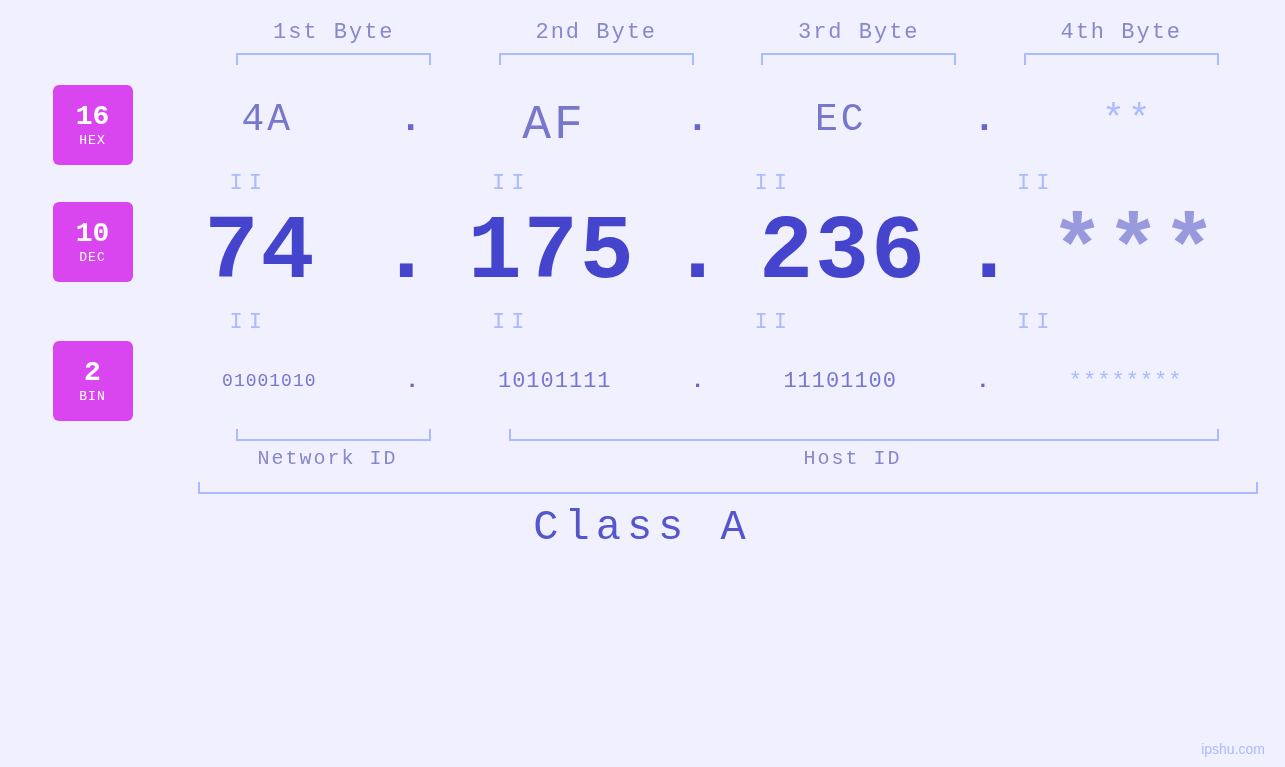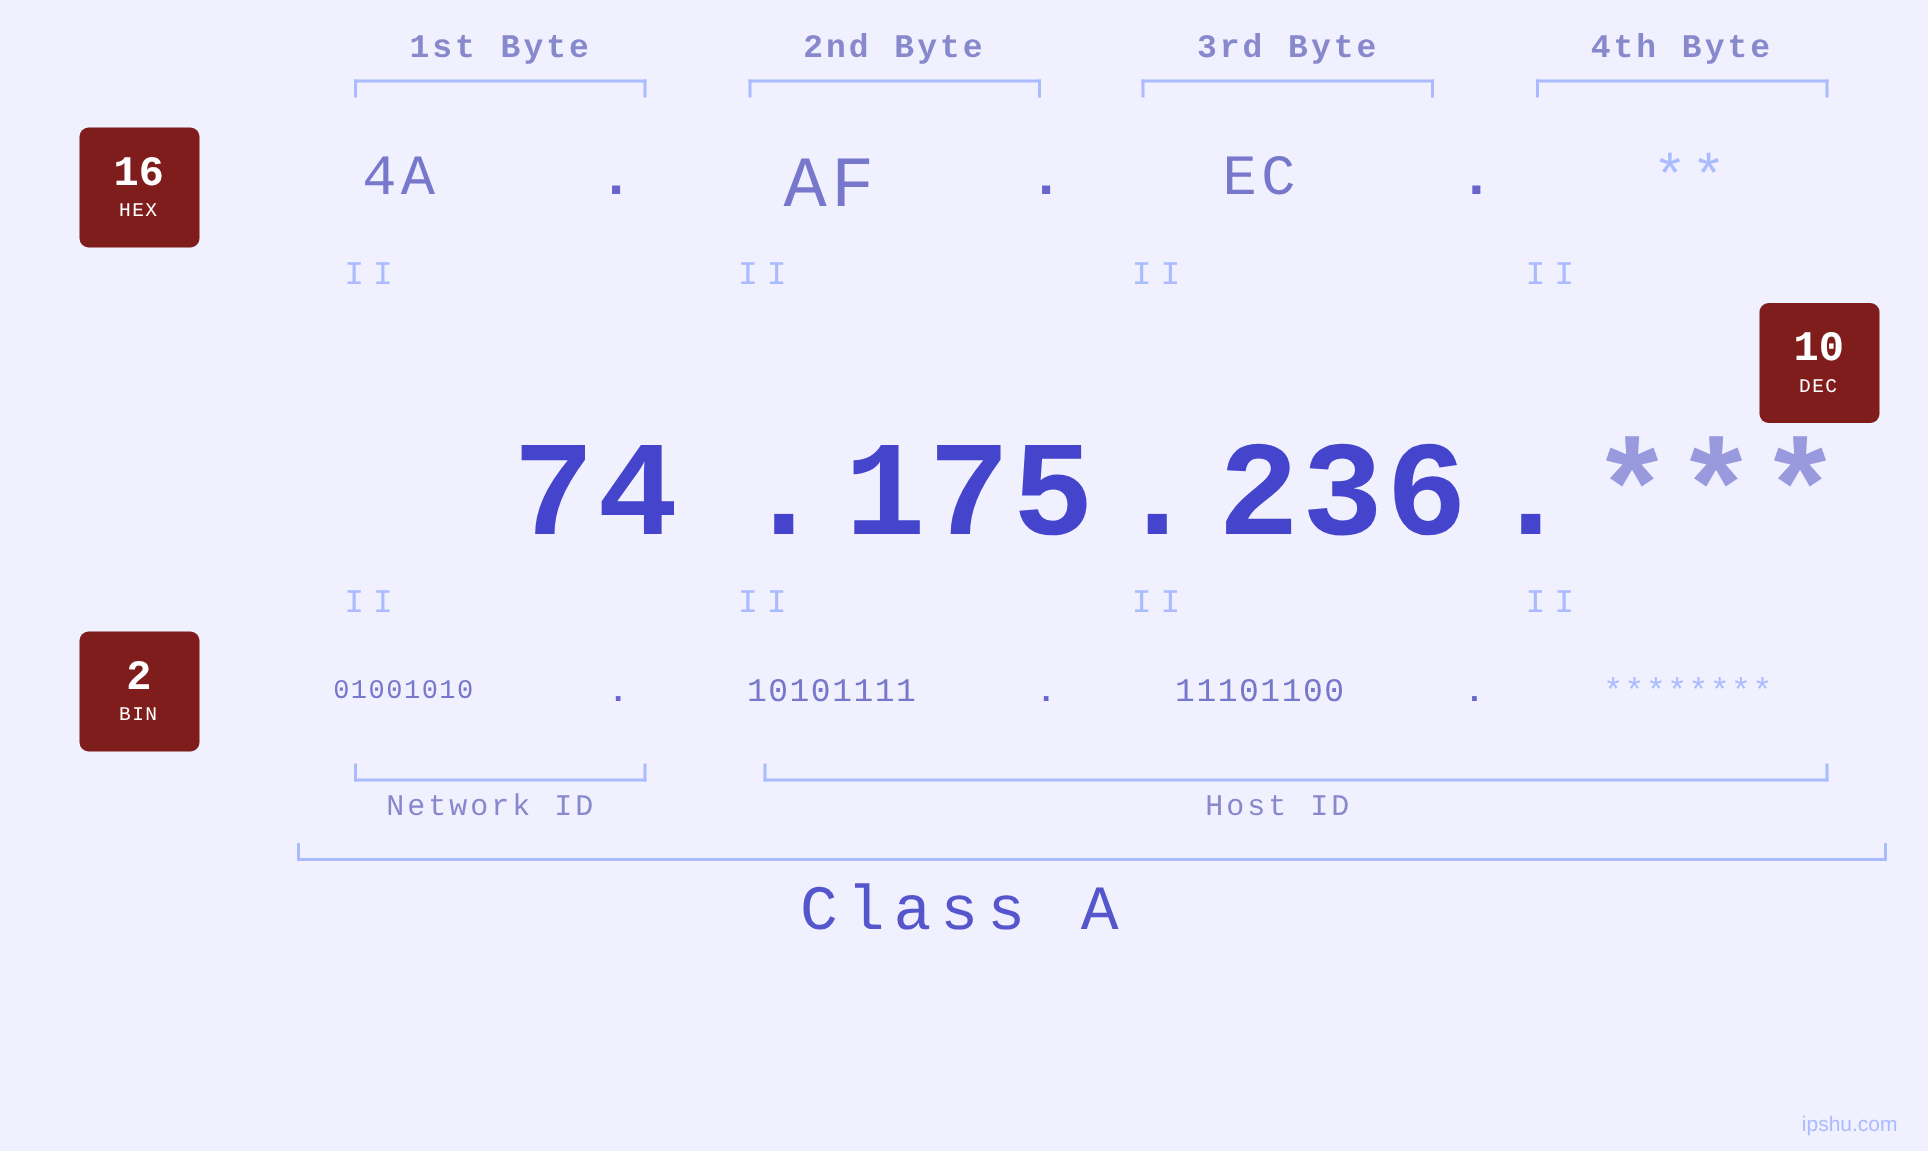--- a/index.html
+++ b/index.html
@@ -23,36 +23,35 @@
       padding-top: 20px;
     }
 
     
     .byte-headers {
       display: flex;
       width: 1100px;
       margin-left: 130px;
       justify-content: space-around;
       margin-bottom: 10px;
-      font-weight: bold;
     }
 
     .byte-header {
       color: #8888cc;
       font-size: 22px;
       text-align: center;
       width: 220px;
       letter-spacing: 2px;
     }
 
     
     .badge {
       width: 80px;
       height: 80px;
-      background: #7f1d1d;
+      background: #d946ef;
       border-radius: 6px;
       display: flex;
       flex-direction: column;
       align-items: center;
       justify-content: center;
       color: white;
       flex-shrink: 0;
       margin-right: 20px;
     }
 
@@ -104,21 +103,21 @@
     </div>
   </div>
 
   <div style="display:flex; width:1050px; margin-left:170px; justify-content:space-around; margin:6px 0;">
     <div style="width:195px; text-align:center; color:#aabbff; font-size:22px; letter-spacing:6px;">II</div>
     <div style="width:195px; text-align:center; color:#aabbff; font-size:22px; letter-spacing:6px;">II</div>
     <div style="width:195px; text-align:center; color:#aabbff; font-size:22px; letter-spacing:6px;">II</div>
     <div style="width:195px; text-align:center; color:#aabbff; font-size:22px; letter-spacing:6px;">II</div>
   </div>
 
-  <div style="display:flex; align-items:flex-end; width:1220px; margin-left:40px;flex-direction:column;">
+  <div style="display:flex; align-items:flex-start; width:1220px; margin-left:40px;">
     <div class="badge">
       <span class="badge-num">10</span>
       <span class="badge-label">DEC</span>
     </div>
     <div style="display:flex; align-items:center; flex:1; justify-content:space-around; padding-right:30px;">
       <div style="width:195px; text-align:center; color:#4444cc; font-size:90px; font-weight:bold; letter-spacing:2px;">74</div>
       <div style="color:#4444cc; font-size:90px; font-weight:bold;">.</div>
       <div style="width:195px; text-align:center; color:#4444cc; font-size:90px; font-weight:bold; letter-spacing:2px;">175</div>
       <div style="color:#4444cc; font-size:90px; font-weight:bold;">.</div>
       <div style="width:195px; text-align:center; color:#4444cc; font-size:90px; font-weight:bold; letter-spacing:2px;">236</div>

